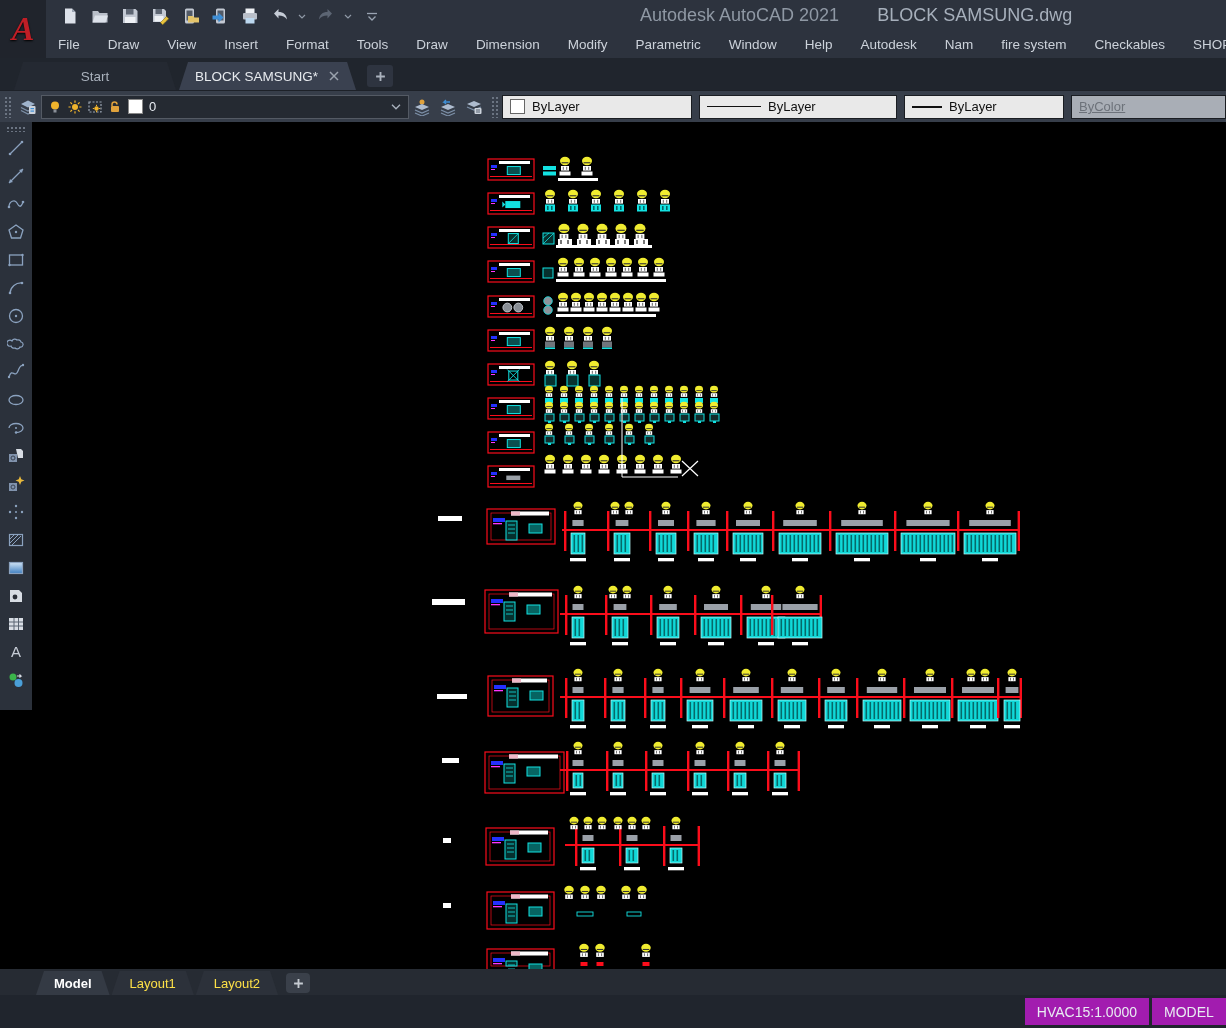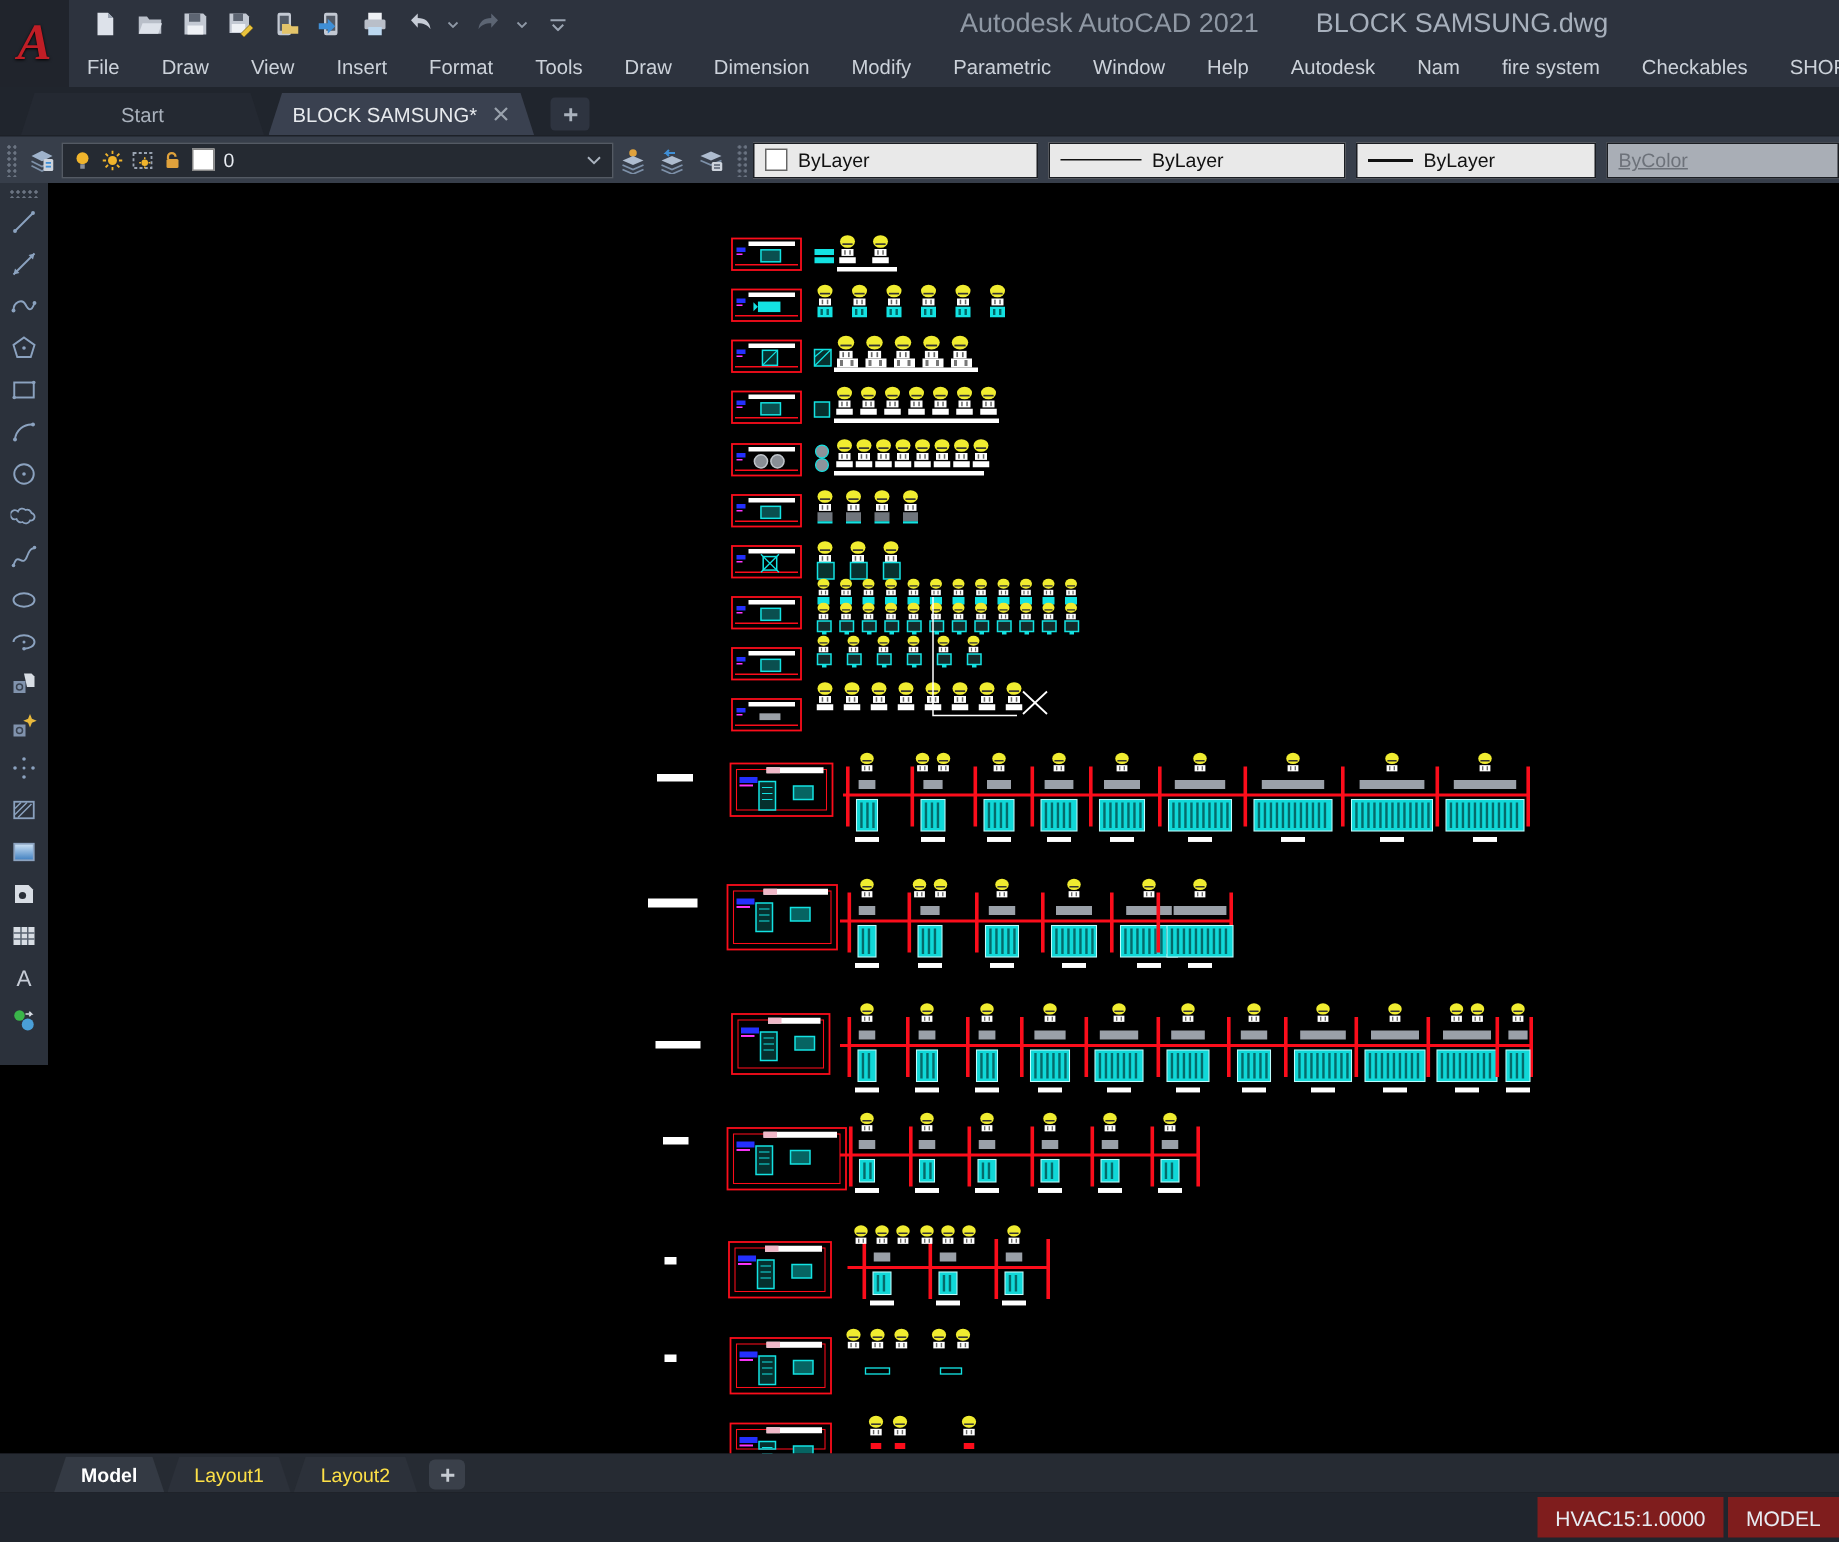--- a/index.html
+++ b/index.html
@@ -55,21 +55,21 @@
   .layoutbar{position:absolute;left:0;top:969px;width:1226px;height:26px;background:#262b33;
         display:flex;align-items:flex-end;font-size:13px;}
   .ltab{height:24px;display:flex;align-items:center;padding:0 18px;color:#fde047;background:#2c313a;
         clip-path:polygon(8px 0, calc(100% - 8px) 0, 100% 100%, 0 100%);margin-right:2px;}
   .ltab.active{background:#343a44;color:#fff;font-weight:bold;}
   .ltab.first{margin-left:36px;}
   .lplus{width:24px;height:20px;margin:0 0 2px 6px;border-radius:4px;background:#3a404a;
         color:#c6cbd2;display:flex;align-items:center;justify-content:center;}
   .statusbar{position:absolute;left:0;top:995px;width:1226px;height:33px;background:#20252d;
         display:flex;align-items:center;justify-content:flex-end;overflow:hidden;font-size:14px;}
-  .sbtn{height:27px;display:flex;align-items:center;padding:0 12px;background:#7f1d1d;color:#e8ecf2;
+  .sbtn{height:27px;display:flex;align-items:center;padding:0 12px;background:#a21caf;color:#e8ecf2;
         margin-left:3px;white-space:nowrap;}
   .sbtn.clip{width:62px;overflow:hidden;margin-left:3px;padding-right:0;}
   svg{display:block}
 </style>
 </head>
 <body>
 
 <div class="titleband">
   <div class="logo">
       <span>A</span>

